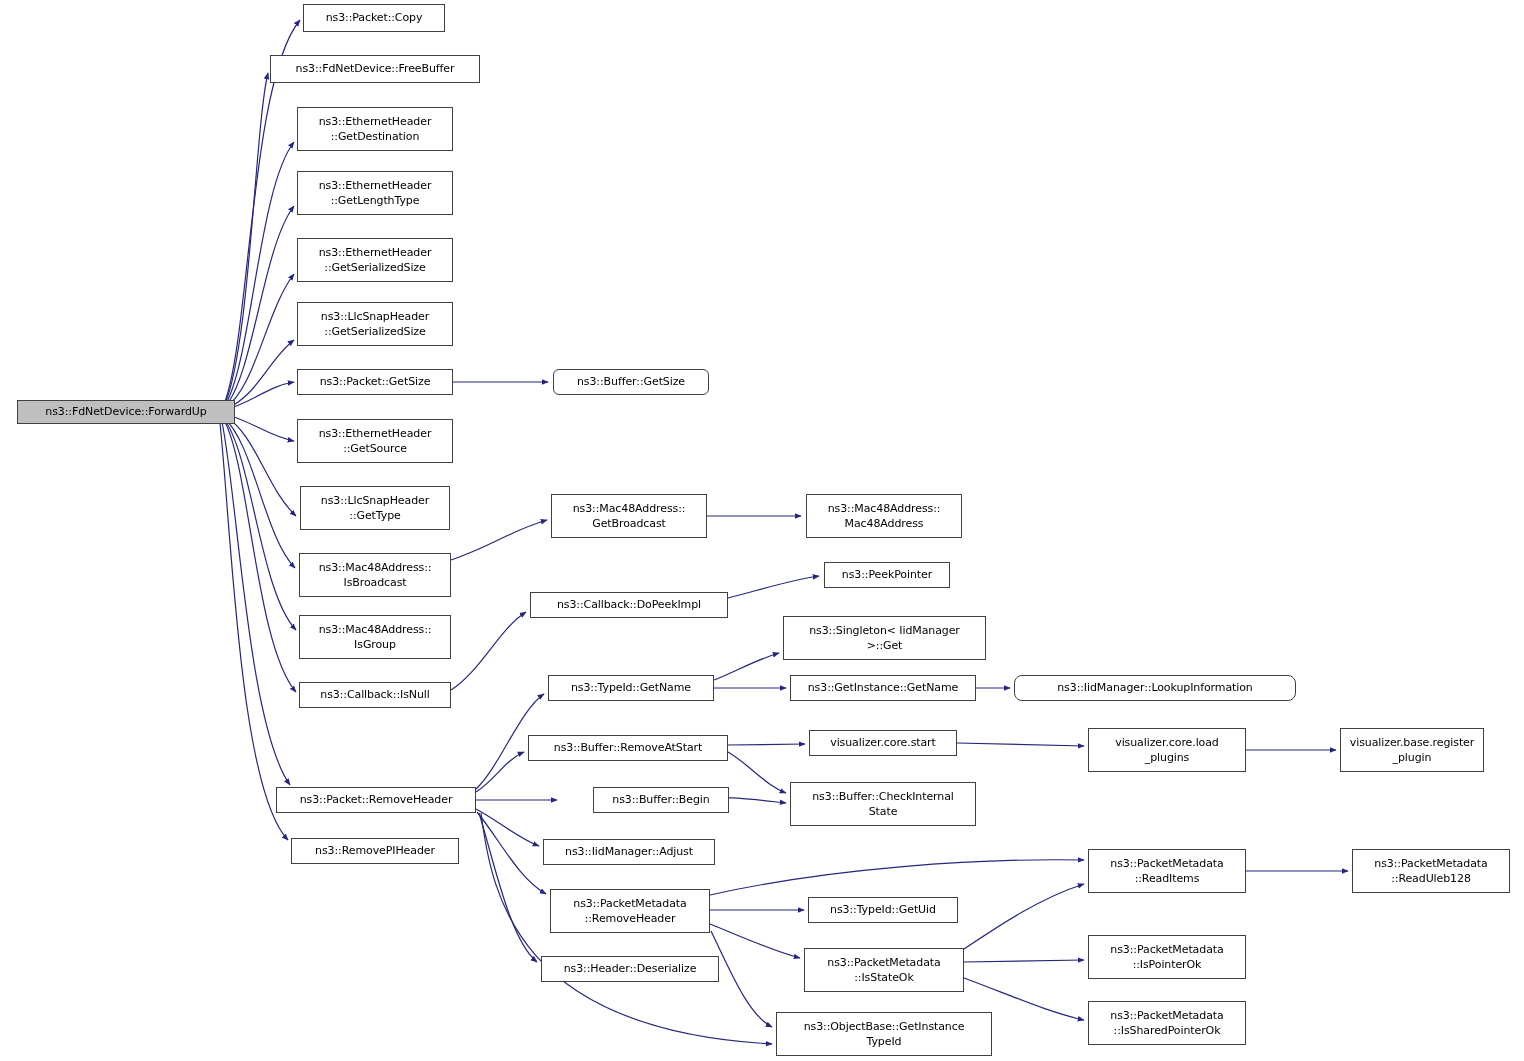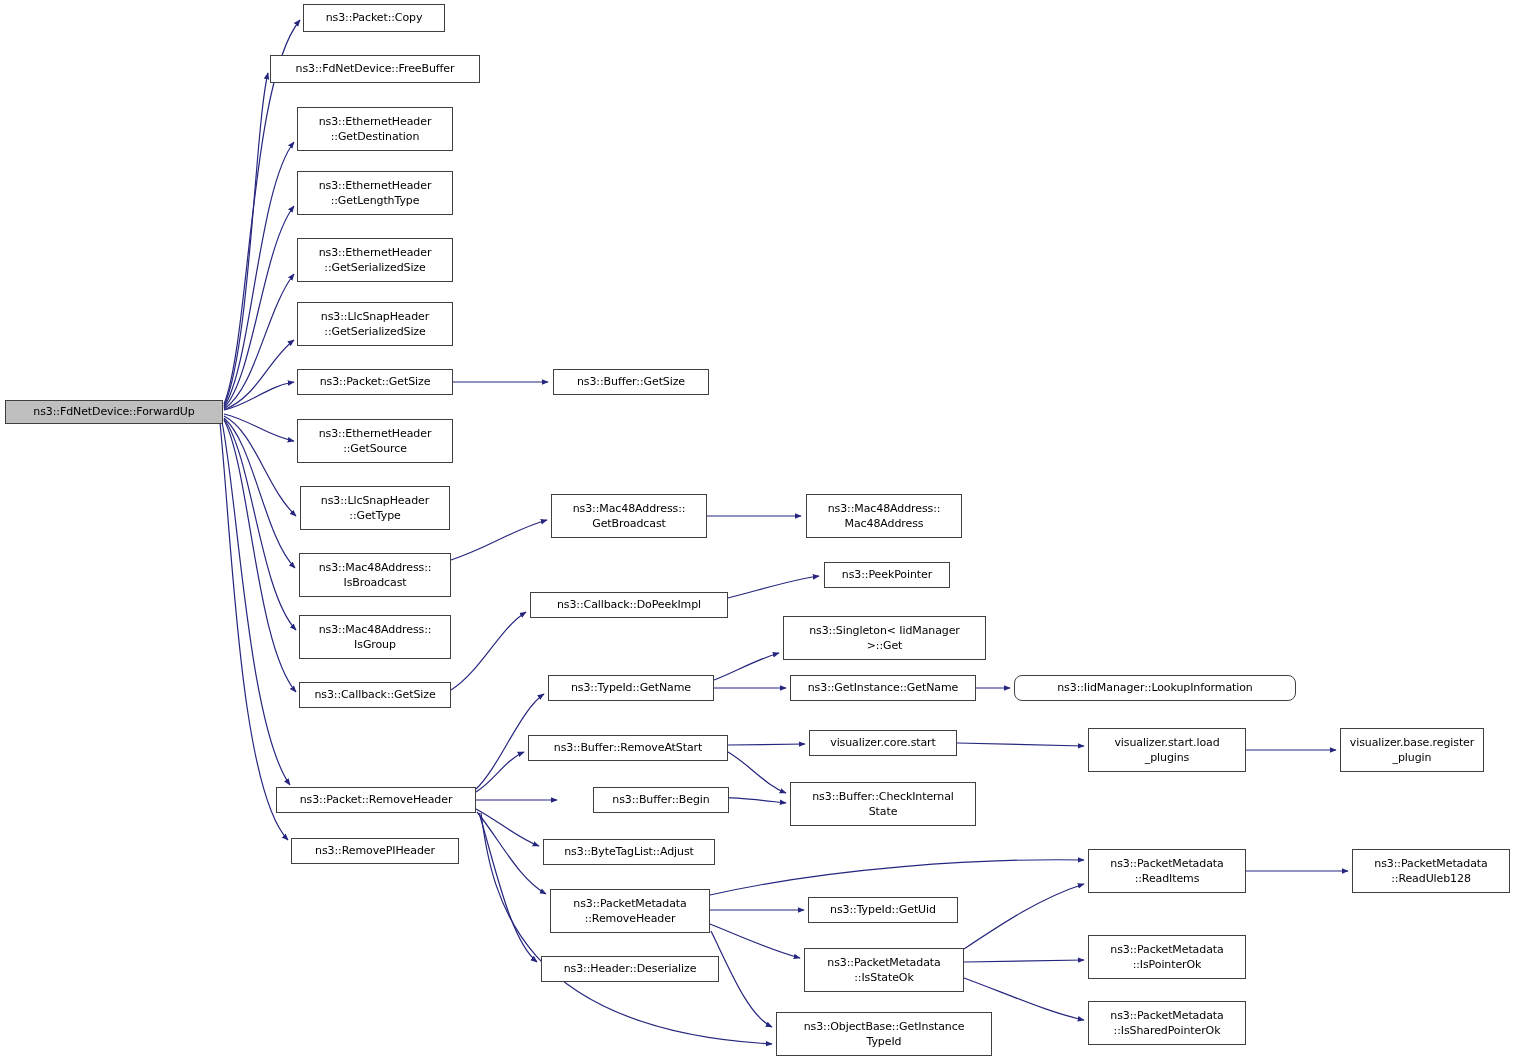--- a/index.html
+++ b/index.html
@@ -34,20 +34,21 @@
     color: #000000;
     font-size: 11px;
     line-height: 15.5px;
     letter-spacing: -0.1px;
     white-space: pre-line;
     z-index: 2;
   }
   .node.root {
     background: #bfbfbf;
     border-color: #404040;
+    margin-left: 12px;
   }
   .node-label {
     display: block;
     padding: 0 5px;
     white-space: pre-line;
   }
 </style>
 </head>
 <body>
 
@@ -106,52 +107,52 @@
     <div class="node" style="left: 270px; top: 55px; width: 210px; height: 28px;"><span class="node-label">ns3::FdNetDevice::FreeBuffer</span></div>
     <div class="node" style="left: 297px; top: 107px; width: 156px; height: 44px;"><span class="node-label">ns3::EthernetHeader
 ::GetDestination</span></div>
     <div class="node" style="left: 297px; top: 171px; width: 156px; height: 44px;"><span class="node-label">ns3::EthernetHeader
 ::GetLengthType</span></div>
     <div class="node" style="left: 297px; top: 238px; width: 156px; height: 44px;"><span class="node-label">ns3::EthernetHeader
 ::GetSerializedSize</span></div>
     <div class="node" style="left: 297px; top: 302px; width: 156px; height: 44px;"><span class="node-label">ns3::LlcSnapHeader
 ::GetSerializedSize</span></div>
     <div class="node" style="left: 297px; top: 369px; width: 156px; height: 26px;"><span class="node-label">ns3::Packet::GetSize</span></div>
-    <div class="node" style="left: 553px; top: 369px; width: 156px; height: 26px;"><span class="node-label">ns3::Buffer::GetSize</span></div>
+    <div class="node" style="left: 553px; top: 369px; width: 156px; height: 26px; border-radius: 6px;"><span class="node-label">ns3::Buffer::GetSize</span></div>
     <div class="node" style="left: 297px; top: 419px; width: 156px; height: 44px;"><span class="node-label">ns3::EthernetHeader
 ::GetSource</span></div>
     <div class="node" style="left: 300px; top: 486px; width: 150px; height: 44px;"><span class="node-label">ns3::LlcSnapHeader
 ::GetType</span></div>
     <div class="node" style="left: 299px; top: 553px; width: 152px; height: 44px;"><span class="node-label">ns3::Mac48Address::
 IsBroadcast</span></div>
     <div class="node" style="left: 551px; top: 494px; width: 156px; height: 44px;"><span class="node-label">ns3::Mac48Address::
 GetBroadcast</span></div>
     <div class="node" style="left: 806px; top: 494px; width: 156px; height: 44px;"><span class="node-label">ns3::Mac48Address::
 Mac48Address</span></div>
     <div class="node" style="left: 299px; top: 615px; width: 152px; height: 44px;"><span class="node-label">ns3::Mac48Address::
 IsGroup</span></div>
-    <div class="node" style="left: 299px; top: 682px; width: 152px; height: 26px;"><span class="node-label">ns3::Callback::GetSize</span></div>
+    <div class="node" style="left: 299px; top: 682px; width: 152px; height: 26px;"><span class="node-label">ns3::Callback::IsNull</span></div>
     <div class="node" style="left: 530px; top: 592px; width: 198px; height: 26px;"><span class="node-label">ns3::Callback::DoPeekImpl</span></div>
     <div class="node" style="left: 824px; top: 562px; width: 126px; height: 26px;"><span class="node-label">ns3::PeekPointer</span></div>
     <div class="node" style="left: 783px; top: 616px; width: 203px; height: 44px;"><span class="node-label">ns3::Singleton&lt; IidManager
 &gt;::Get</span></div>
     <div class="node" style="left: 548px; top: 675px; width: 166px; height: 26px;"><span class="node-label">ns3::TypeId::GetName</span></div>
     <div class="node" style="left: 790px; top: 675px; width: 186px; height: 26px;"><span class="node-label">ns3::GetInstance::GetName</span></div>
     <div class="node" style="left: 1014px; top: 675px; width: 282px; height: 26px; border-radius: 8px;"><span class="node-label">ns3::IidManager::LookupInformation</span></div>
     <div class="node" style="left: 528px; top: 735px; width: 200px; height: 26px; text-align: right;"><span class="node-label">ns3::Buffer::RemoveAtStart</span></div>
     <div class="node" style="left: 809px; top: 730px; width: 148px; height: 26px;"><span class="node-label">visualizer.core.start</span></div>
-    <div class="node" style="left: 1088px; top: 728px; width: 158px; height: 44px;"><span class="node-label">visualizer.start.load
+    <div class="node" style="left: 1088px; top: 728px; width: 158px; height: 44px;"><span class="node-label">visualizer.core.load
 _plugins</span></div>
     <div class="node" style="left: 1340px; top: 728px; width: 144px; height: 44px;"><span class="node-label">visualizer.base.register
 _plugin</span></div>
     <div class="node" style="left: 276px; top: 787px; width: 200px; height: 26px;"><span class="node-label">ns3::Packet::RemoveHeader</span></div>
     <div class="node" style="left: 561px; top: 787px; width: 136px; height: 26px; margin-left: 32px;"><span class="node-label">ns3::Buffer::Begin</span></div>
     <div class="node" style="left: 790px; top: 782px; width: 186px; height: 44px;"><span class="node-label">ns3::Buffer::CheckInternal
 State</span></div>
-    <div class="node" style="left: 543px; top: 839px; width: 172px; height: 26px;"><span class="node-label">ns3::ByteTagList::Adjust</span></div>
+    <div class="node" style="left: 543px; top: 839px; width: 172px; height: 26px;"><span class="node-label">ns3::IidManager::Adjust</span></div>
     <div class="node" style="left: 291px; top: 838px; width: 168px; height: 26px;"><span class="node-label">ns3::RemovePIHeader</span></div>
     <div class="node" style="left: 550px; top: 889px; width: 160px; height: 44px;"><span class="node-label">ns3::PacketMetadata
 ::RemoveHeader</span></div>
     <div class="node" style="left: 808px; top: 897px; width: 150px; height: 26px;"><span class="node-label">ns3::TypeId::GetUid</span></div>
     <div class="node" style="left: 1088px; top: 849px; width: 158px; height: 44px;"><span class="node-label">ns3::PacketMetadata
 ::ReadItems</span></div>
     <div class="node" style="left: 1352px; top: 849px; width: 158px; height: 44px;"><span class="node-label">ns3::PacketMetadata
 ::ReadUleb128</span></div>
     <div class="node" style="left: 541px; top: 956px; width: 178px; height: 26px;"><span class="node-label">ns3::Header::Deserialize</span></div>
     <div class="node" style="left: 804px; top: 948px; width: 160px; height: 44px;"><span class="node-label">ns3::PacketMetadata

